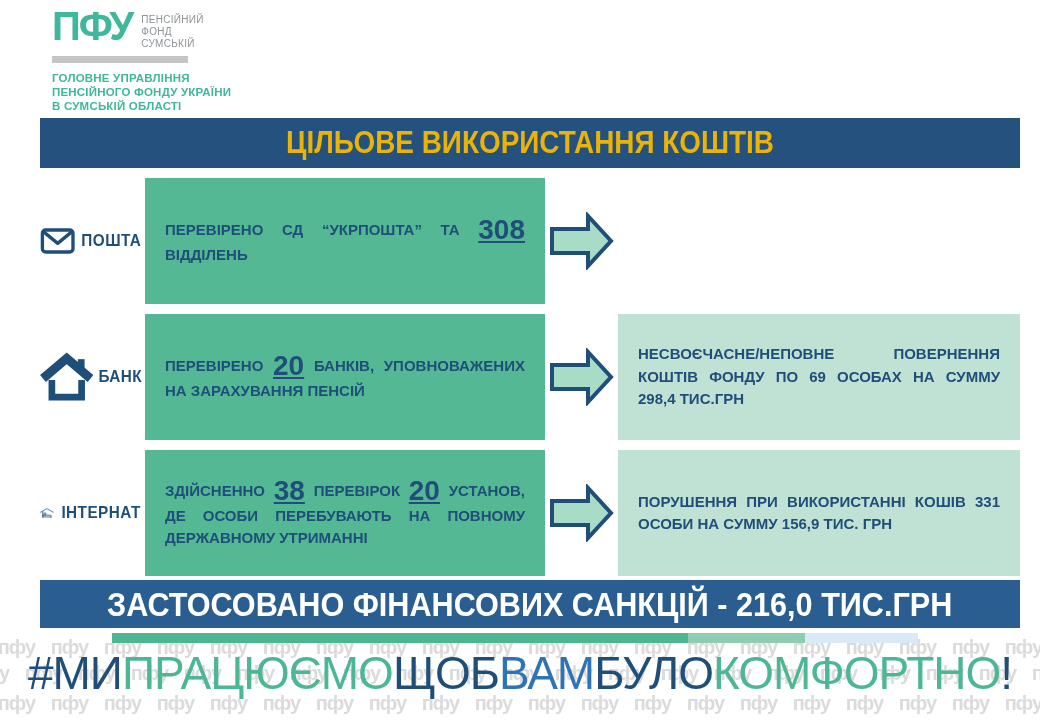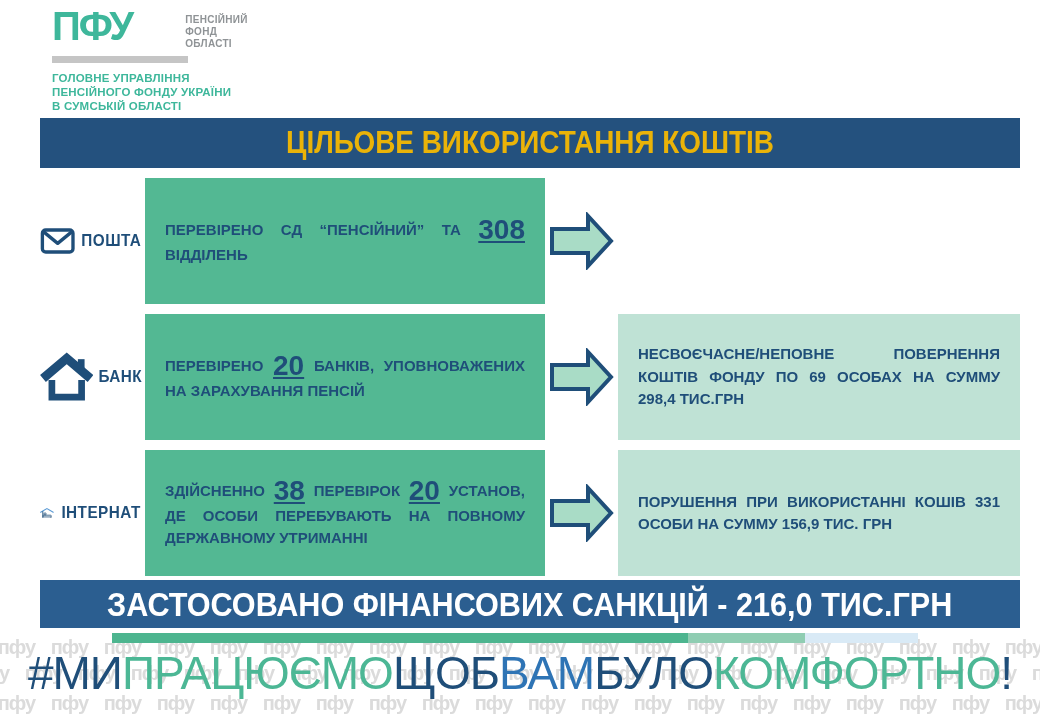--- a/index.html
+++ b/index.html
@@ -7,21 +7,21 @@
     width:1040px;height:720px;position:relative;overflow:hidden;
     background:#ffffff;font-family:"Liberation Sans",sans-serif;
     -webkit-font-smoothing:antialiased;
   }
   .condensed{display:inline-block;transform:scaleX(.9);transform-origin:center;white-space:nowrap;}
 
   
   .brand{position:absolute;left:52px;top:10px;z-index:3;}
   .brand-top{display:flex;align-items:flex-start;gap:9px;}
   .logo{font-size:40px;font-weight:700;color:#3EB79B;line-height:.8;letter-spacing:-2px;}
-  .logo-sub{color:#8F9396;font-size:10px;font-weight:700;line-height:1.2;padding-top:4px;letter-spacing:.3px;margin-left:44px;}
+  .logo-sub{color:#8F9396;font-size:10px;font-weight:400;line-height:1.2;padding-top:4px;letter-spacing:.3px;}
   .brand-divider{width:136px;height:7px;background:#C5C5C5;margin:6px 0 9px;}
   .brand-dept{color:#3EB79B;font-weight:700;font-size:11.5px;line-height:1.2;letter-spacing:.2px;}
 
   
   .title-bar{
     position:absolute;left:40px;top:118px;width:980px;height:50px;background:#24517E;
     display:flex;align-items:center;justify-content:center;color:#eab308;
     font-size:31px;font-weight:700;z-index:2;
   }
 
@@ -130,21 +130,21 @@
       <span>пфу</span>
     </div>
   </div>
 
 <header class="brand">
   <div class="brand-top">
     <div class="logo">ПФУ</div>
     <div class="logo-sub">
       <div>ПЕНСІЙНИЙ</div>
       <div>ФОНД</div>
-      <div>ОБЛАСТІ</div>
+      <div>СУМСЬКІЙ</div>
     </div>
   </div>
   <div class="brand-divider"></div>
   <div class="brand-dept">
     <div>ГОЛОВНЕ УПРАВЛІННЯ</div>
     <div>ПЕНСІЙНОГО ФОНДУ УКРАЇНИ</div>
     <div>В СУМСЬКІЙ ОБЛАСТІ</div>
   </div>
 </header>
 
@@ -156,21 +156,21 @@
 
   <section class="row">
     <div class="icon-col">
       <svg width="74" height="56" viewBox="0 0 74 56">
         <rect x="5" y="5" width="64" height="46" rx="7" fill="none" stroke="#1F4E79" stroke-width="7"></rect>
         <polyline points="9,10 37,33 65,10" fill="none" stroke="#1F4E79" stroke-width="7" stroke-linecap="round" stroke-linejoin="round"></polyline>
       </svg>
       <div class="icon-label condensed">ПОШТА</div>
     </div>
     <div class="fact-box">
-      <p class="fact-text"><span>ПЕРЕВІРЕНО СД “ПЕНСІЙНИЙ” ТА </span><span class="big">308</span><span> ВІДДІЛЕНЬ</span></p>
+      <p class="fact-text"><span>ПЕРЕВІРЕНО СД “УКРПОШТА” ТА </span><span class="big">308</span><span> ВІДДІЛЕНЬ</span></p>
     </div>
     <div class="arrow-col">
       <svg width="64" height="58" viewBox="0 0 64 58">
         <polygon points="2,17 38,17 38,4 61,29 38,54 38,41 2,41" fill="#A9DCC6" stroke="#1F4E79" stroke-width="4"></polygon>
       </svg>
     </div>
   </section>
 
   <section class="row">
     <div class="icon-col">

